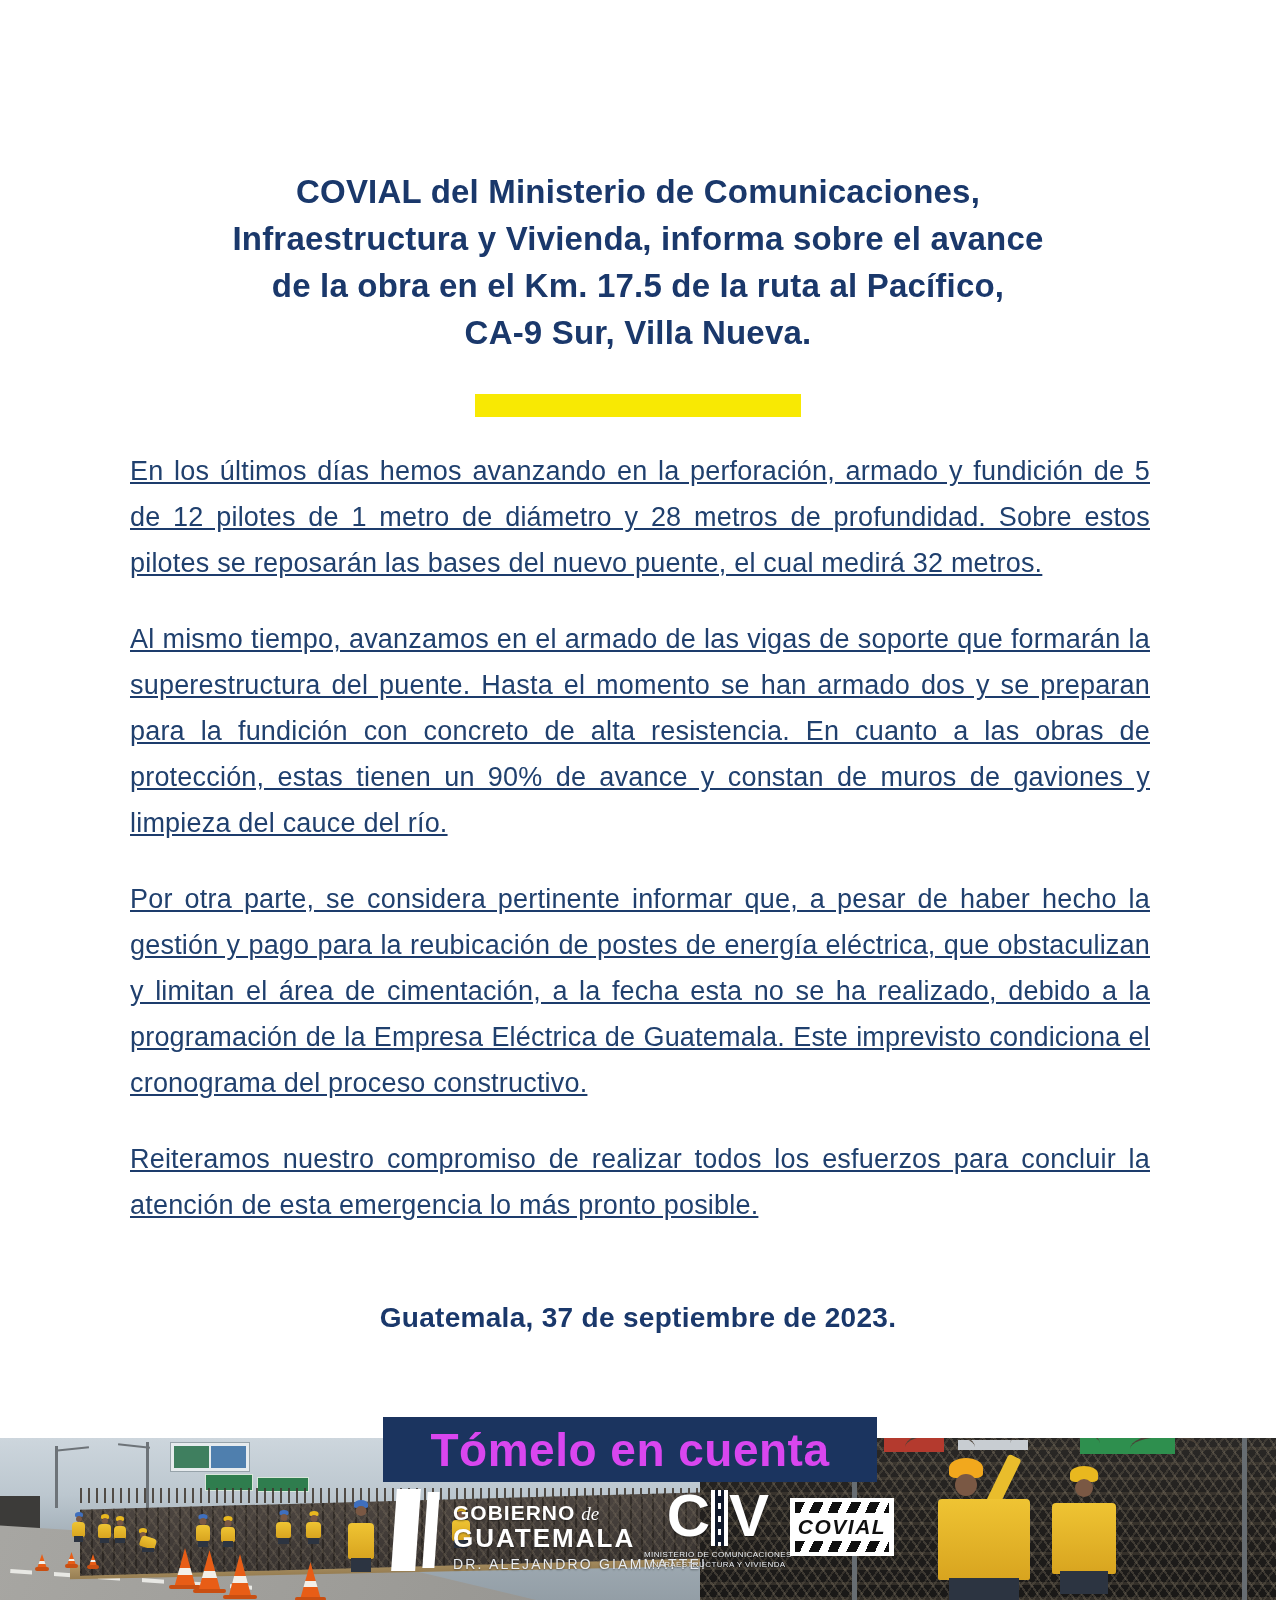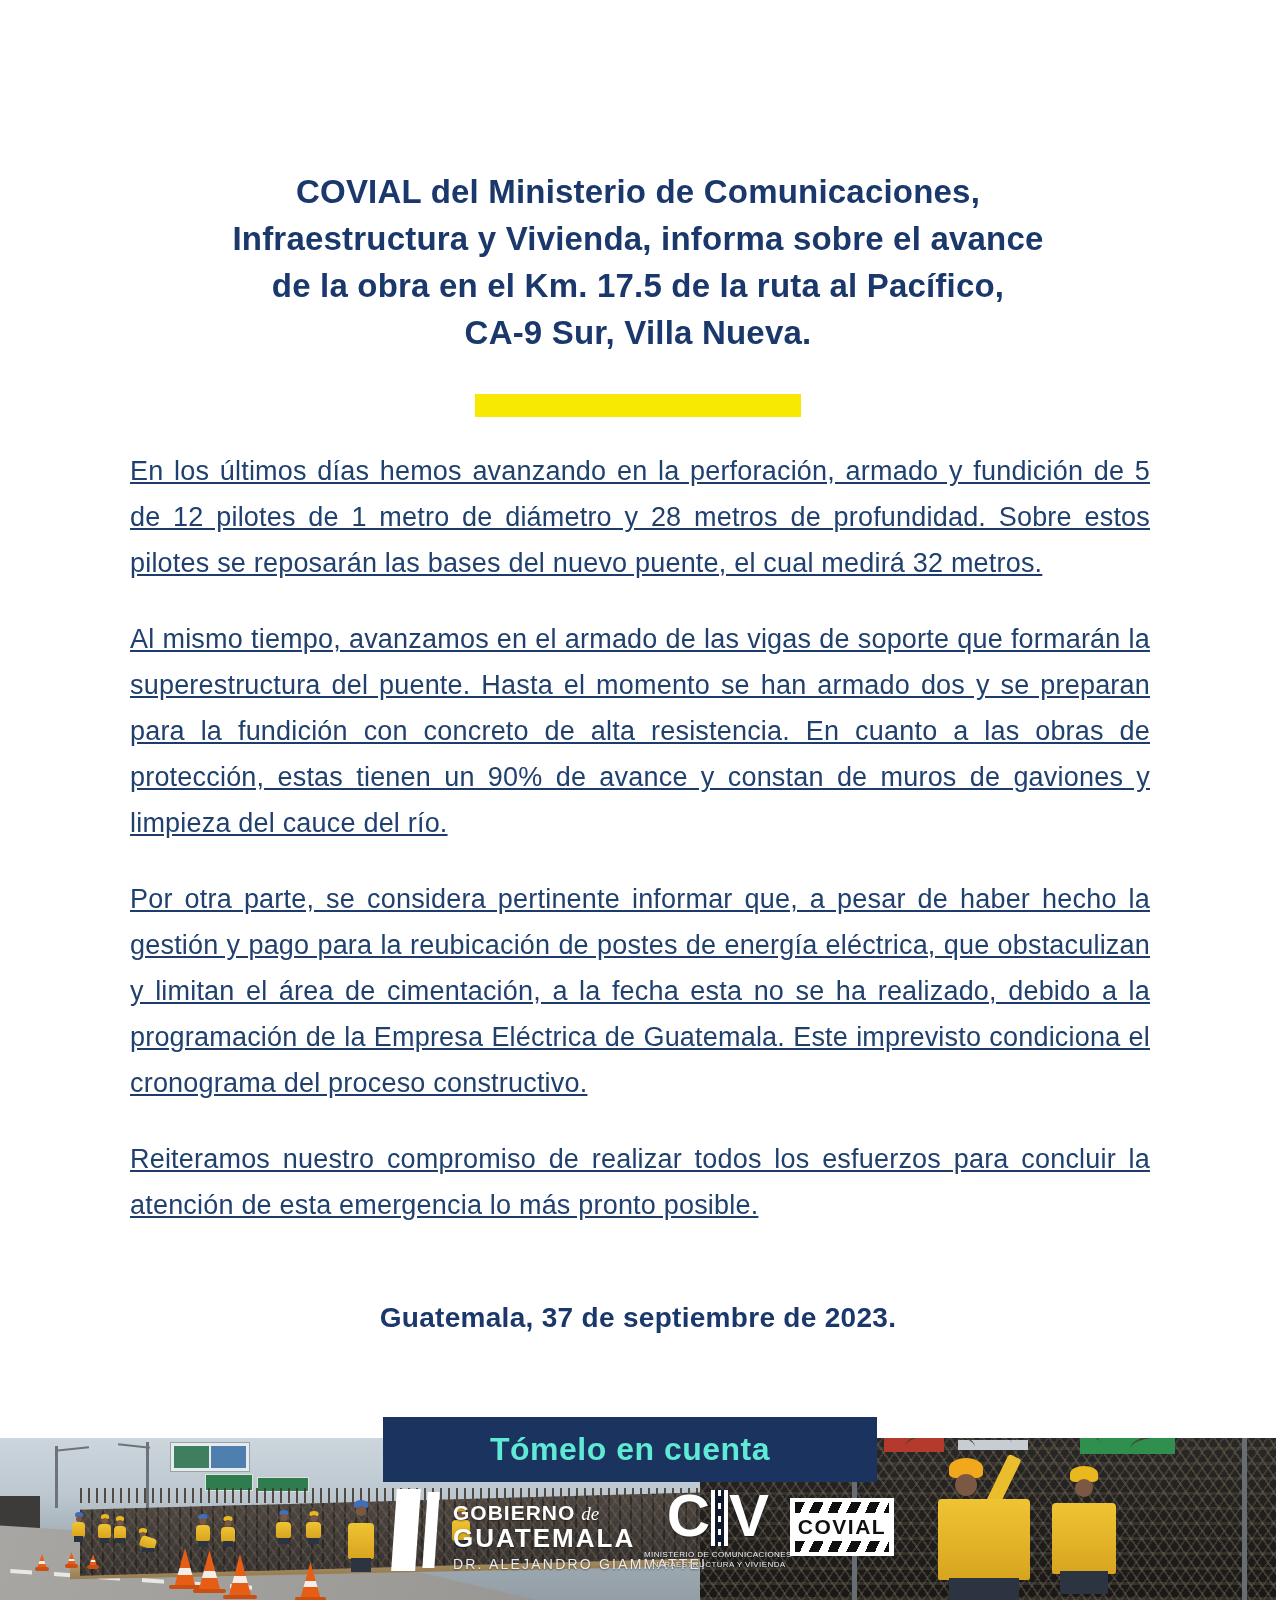--- a/index.html
+++ b/index.html
@@ -22,21 +22,21 @@
   .content p {
     font-size:27px; line-height:46px; text-align:justify; color:#20406e;
     margin-bottom:30px; letter-spacing:.2px;
   }
   .date-line { position:absolute; top:1302px; left:0; width:1276px; text-align:center;
     font-size:28px; font-weight:bold; color:#1a386b; letter-spacing:.3px; }
 
   
   .banner { position:absolute; top:1417px; left:383px; width:494px; height:65px;
     background:#1b345f; z-index:6; display:flex; align-items:center; justify-content:center; }
-  .banner span { color:#5eead4; font-size:32px; font-weight:bold; letter-spacing:.5px; }
+  .banner span { color:#d946ef; font-size:46px; font-weight:bold; letter-spacing:.5px; }
 
   
   .photo { position:absolute; top:1438px; left:0; width:1276px; height:162px; overflow:hidden; z-index:1;
     background:linear-gradient(#cdd6dd 0%, #bcc7cf 35%, #a4b0b9 60%, #939ea6 100%); }
 
   .ph-structures-left { position:absolute; left:0; top:58px; width:40px; height:80px; background:#3c3b39; }
   .ph-pole { position:absolute; width:3px; background:#6d7378; }
   .ph-pole-arm { position:absolute; height:2px; background:#6d7378; }
   .ph-billboard { position:absolute; left:170px; top:4px; width:80px; height:30px;
     background:#e6ebee; border:1px solid #97a3aa; display:flex; gap:2px; padding:3px; }
@@ -107,21 +107,21 @@
       repeating-linear-gradient(to bottom, #ffffff 0 6px, transparent 6px 13px) center / 3px 100% no-repeat,
       #10192b; }
   .civ-ministry { margin-top:4px; font-size:8px; letter-spacing:.4px; line-height:10px; color:#e9edf2;
     text-shadow:0 1px 1px rgba(0,0,0,.5); }
 
   .covial-logo { left:790px; top:60px; width:104px; height:58px; background:#ffffff;
     padding:4px 5px; display:flex; flex-direction:column; justify-content:space-between; }
   .covial-dashes { height:11px;
     background:repeating-linear-gradient(115deg, #101010 0 9px, #ffffff 9px 17px); }
   .covial-word { text-align:center; font-size:21px; font-weight:bold; color:#101010;
-    letter-spacing:1.5px; line-height:22px; font-family:"Liberation Sans", sans-serif; }
+    letter-spacing:1.5px; line-height:22px; font-family:"Liberation Sans", sans-serif;font-style:italic; }
 </style>
 </head>
 <body>
 
 <div class="page">
 
   <div class="title-block">
     <div class="title-line">COVIAL del Ministerio de Comunicaciones,</div>
     <div class="title-line">Infraestructura y Vivienda, informa sobre el avance</div>
     <div class="title-line">de la obra en el Km. 17.5 de la ruta al Pacífico,</div>

